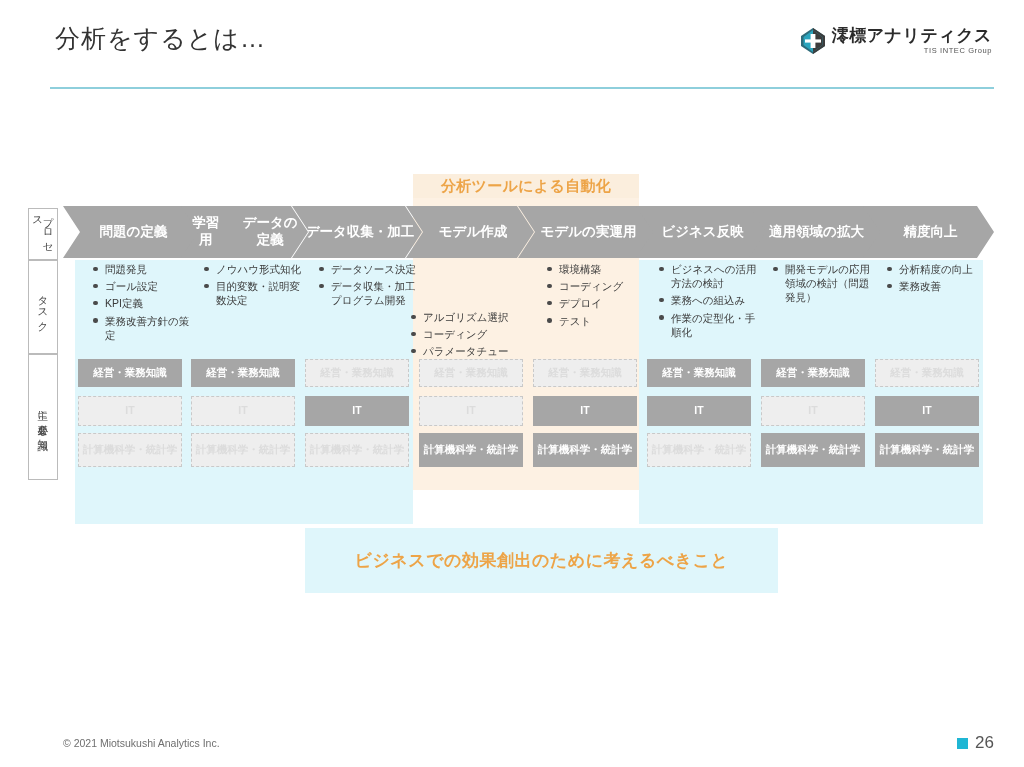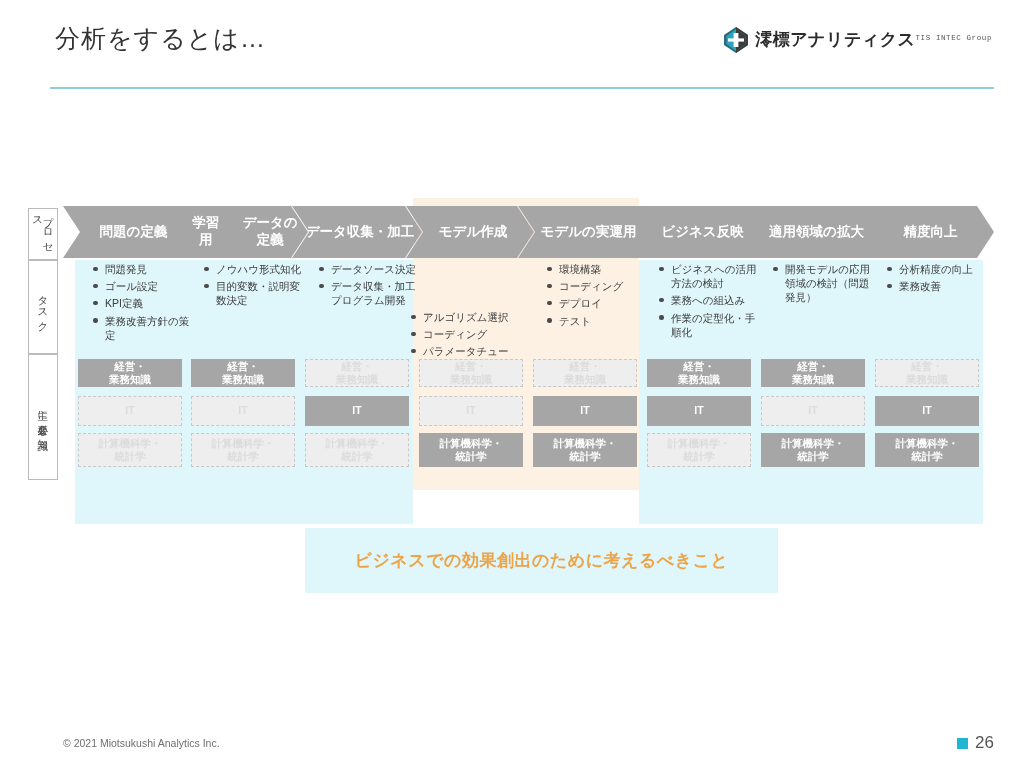--- a/index.html
+++ b/index.html
@@ -11,21 +11,21 @@
   
   #slide-title{
     position:absolute;left:55px;top:22px;
     font-size:25px;color:#333333;letter-spacing:1px;white-space:nowrap;
   }
   #brand-logo{
     position:absolute;right:32px;top:27px;
     display:flex;align-items:center;gap:7px;
   }
   #brand-mark{width:24px;height:26px;flex:0 0 auto;}
-  #brand-text{display:flex;flex-direction:row;line-height:1;font-family:Liberation Mono, monospace;}
+  #brand-text{display:flex;flex-direction:column;line-height:1;}
   #brand-name{font-size:17px;color:#2b2b2b;font-weight:bold;letter-spacing:0.5px;white-space:nowrap;}
   #brand-sub{font-size:7.5px;color:#555;letter-spacing:0.6px;margin-top:3px;white-space:nowrap;text-align:right;}
   #title-rule{
     position:absolute;left:50px;top:87px;width:944px;height:1.5px;background:#8ecfdc;
   }
 
   
   #diagram{position:absolute;left:0px;top:0px;width:1024px;height:620px;}
 
   
@@ -78,21 +78,21 @@
   }
   .task-col li::before{
     content:"";position:absolute;left:3px;top:4.5px;
     width:4.5px;height:4.5px;border-radius:50%;background:#4a4a4a;
   }
 
   
   .kbox{
     position:absolute;box-sizing:border-box;
     display:flex;align-items:center;justify-content:center;text-align:center;
-    font-size:10.5px;font-weight:bold;line-height:1.25;flex-direction:column;
+    font-size:10.5px;font-weight:bold;line-height:1.25;
   }
   .kbox.on{background:#a6a6a6;color:#ffffff;border:1px solid #a6a6a6;}
   .kbox.off{background:#eeeeee;color:#dcdcdc;border:1.2px dashed #c9c9c9;}
 
   
   #bottom-banner{
     position:absolute;left:305px;top:528px;width:473px;height:65px;
     background:#dff6fb;display:flex;align-items:center;justify-content:center;
     color:#eda447;font-size:17px;font-weight:bold;letter-spacing:0.5px;
     white-space:nowrap;
@@ -130,20 +130,21 @@
 
 <div id="title-rule"></div>
 
 <div id="diagram">
 
   <div class="bg-cyan" style="left:75px;top:260px;width:338px;height:264px;"></div>
   <div class="bg-cream" style="left:413px;top:198px;width:226px;height:292px;"></div>
   <div class="bg-white" style="left:413px;top:490px;width:226px;height:34px;"></div>
   <div class="bg-cyan" style="left:639px;top:260px;width:344px;height:264px;"></div>
 
+  <div id="automation-banner">分析ツールによる自動化</div>
 
   <div class="vlabel" id="vlabel-process">
       <span>プロセス</span>
     </div>
   <div class="vlabel" id="vlabel-task">
       <span>タスク</span>
     </div>
   <div class="vlabel" id="vlabel-knowledge">
       <span>主に必要な知識</span>
     </div>

